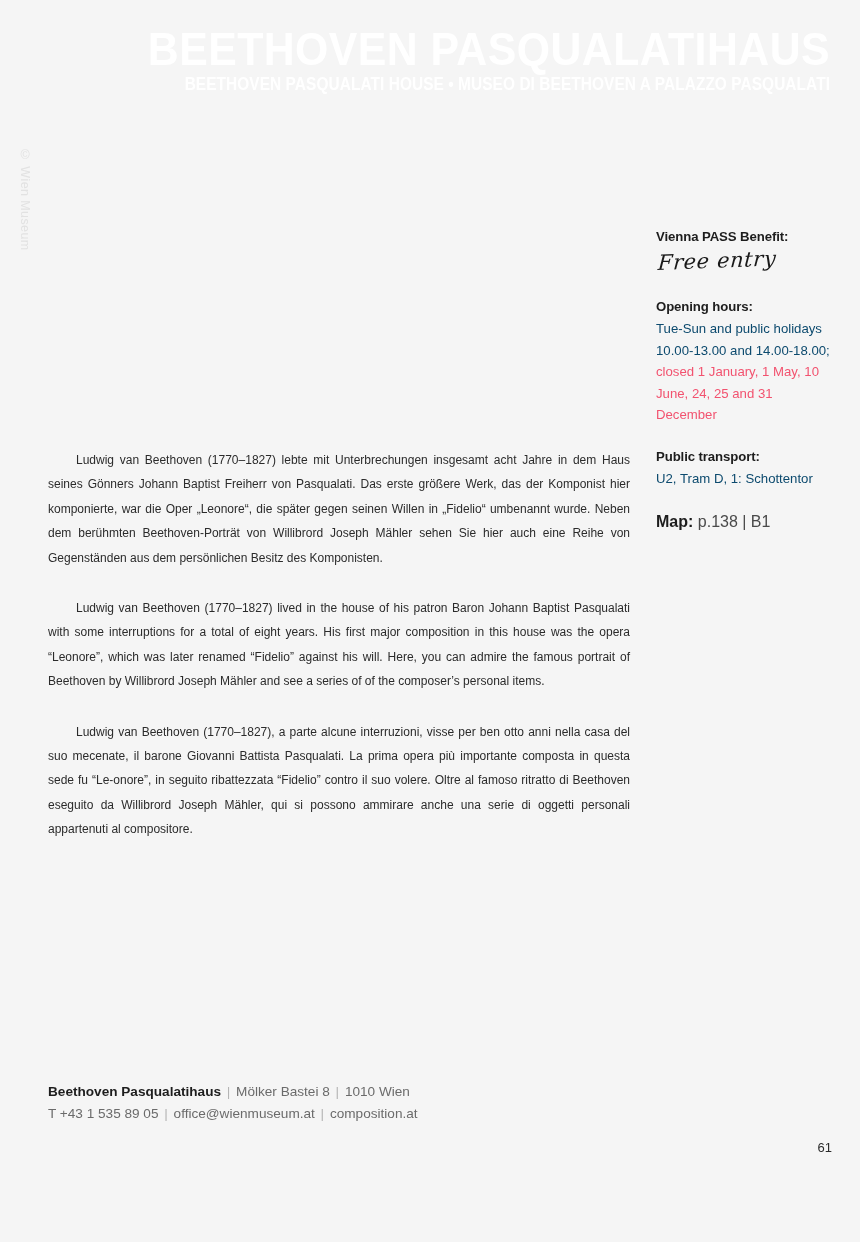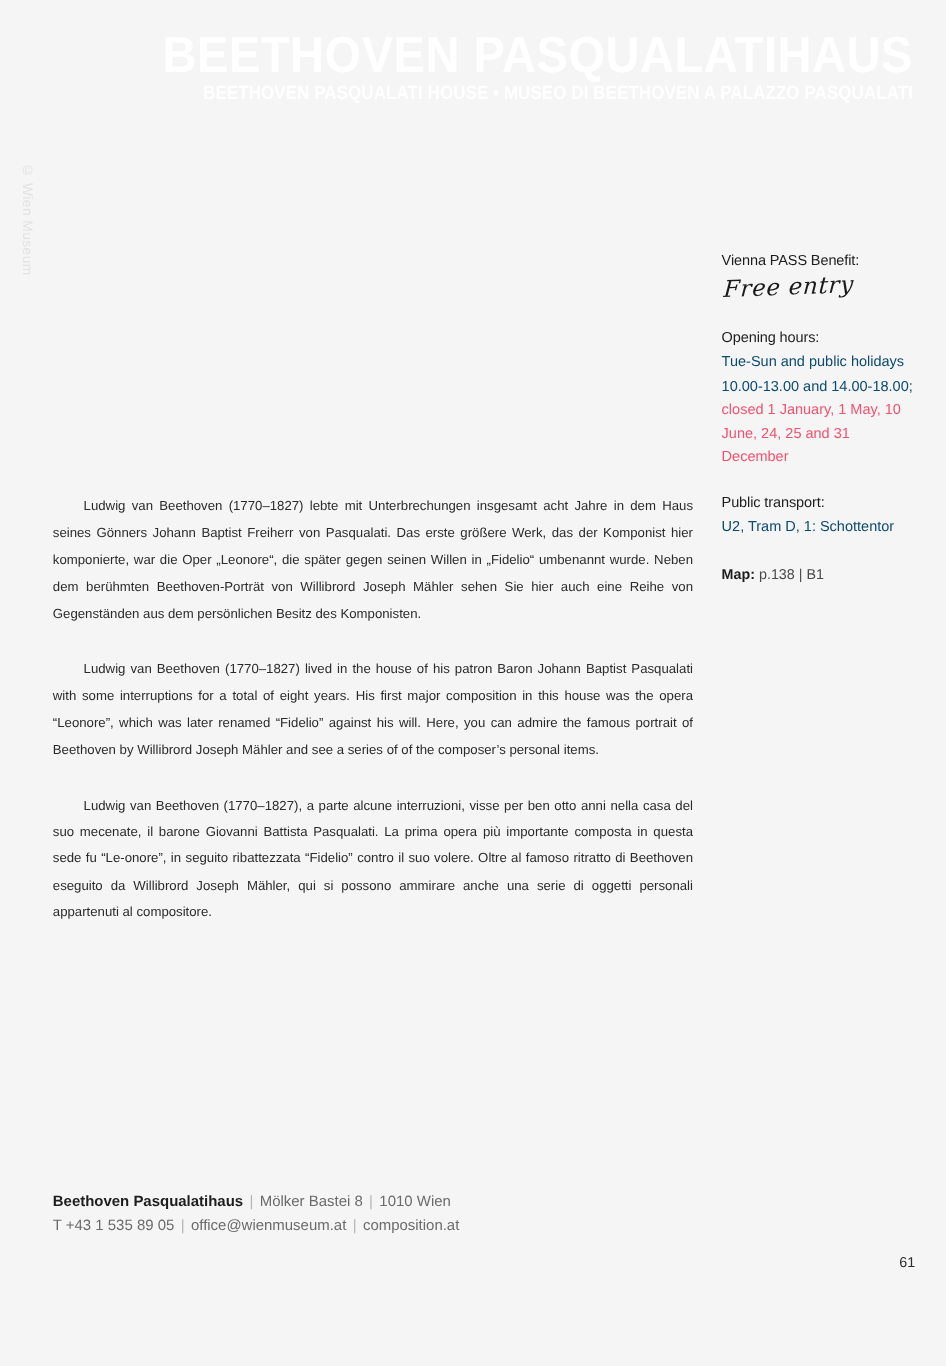--- a/index.html
+++ b/index.html
@@ -109,21 +109,21 @@
     top: 228px;
     width: 176px;
   }
   .side-block {
     margin-bottom: 22px;
   }
   .side-block:last-child {
     margin-bottom: 0;
   }
   .side-head {
-    font-weight: 400;
+    font-weight: 700;
     font-size: 13.2px;
     line-height: 18px;
     color: #1d1d1d;
     letter-spacing: -0.1px;
     margin: 0 0 2px 0;
   }
   .side-text {
     font-size: 13.2px;
     line-height: 21.5px;
     color: #0c4a6e;
@@ -138,21 +138,21 @@
     font-size: 21px;
     line-height: 26px;
     color: #1a1a1a;
     letter-spacing: 0.6px;
     margin: 2px 0 0 2px;
     transform: rotate(-2.2deg) skewX(-6deg);
     transform-origin: left center;
     display: inline-block;
   }
   .side-inline {
-    font-size: 13px;
+    font-size: 16px;
     line-height: 21.5px;
     color: #4a4a4a;
     margin: 0;
   }
   .side-inline b {
     color: #1d1d1d;
     font-weight: 700;
   }
 
   

